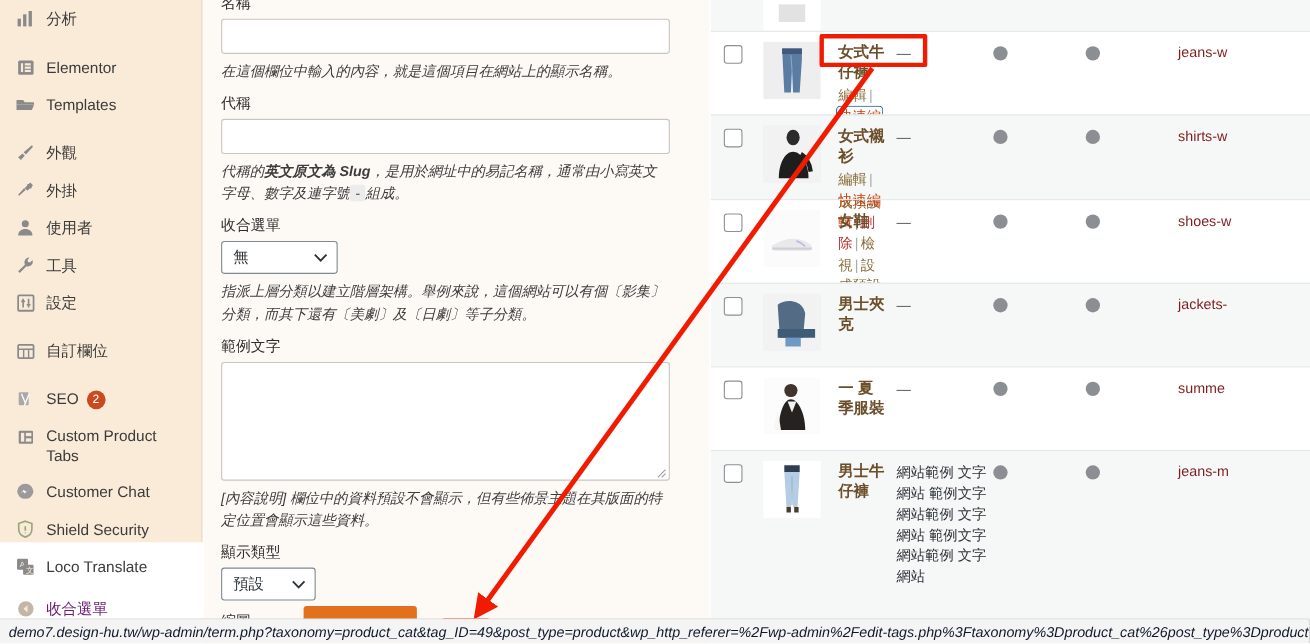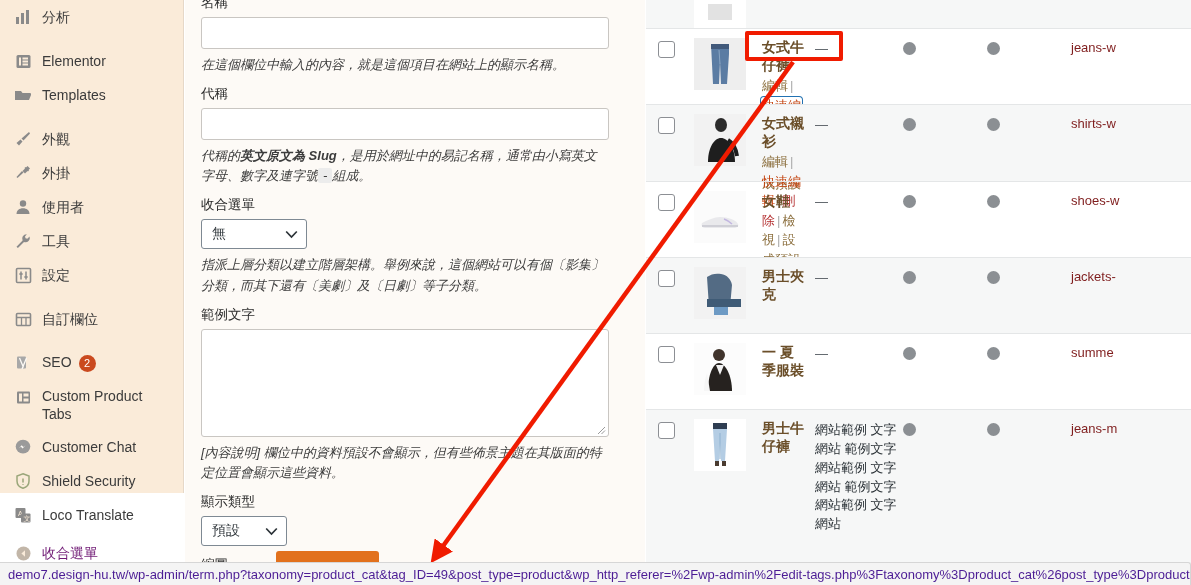--- a/index.html
+++ b/index.html
@@ -123,23 +123,24 @@
     pointer-events: none;
   }
   #anno-svg { position: absolute; left: 0; top: 0; width: 1191px; height: 585px; pointer-events: none; }
 
   
   .statusbar {
     position: absolute; left: 0; bottom: 0; height: 23px;
     background: #f4f4f4; border: 1px solid #d6d6d6; border-left: none; border-bottom: none;
     border-radius: 0 3px 0 0;
     display: flex; align-items: center;
-    padding: 0 8px; font-size: 13px; color: #4c1d95;
+    padding: 0 8px; font-size: 13px; color: #0f172a;
     white-space: nowrap; width: 1191px;
     font-family: "Liberation Sans", "DejaVu Sans", sans-serif;
+    font-style: italic;
   }
 </style>
 </head>
 <body>
 
 <div id="root">
 
   <div class="sidebar">
 
     <div class="menu-item">

